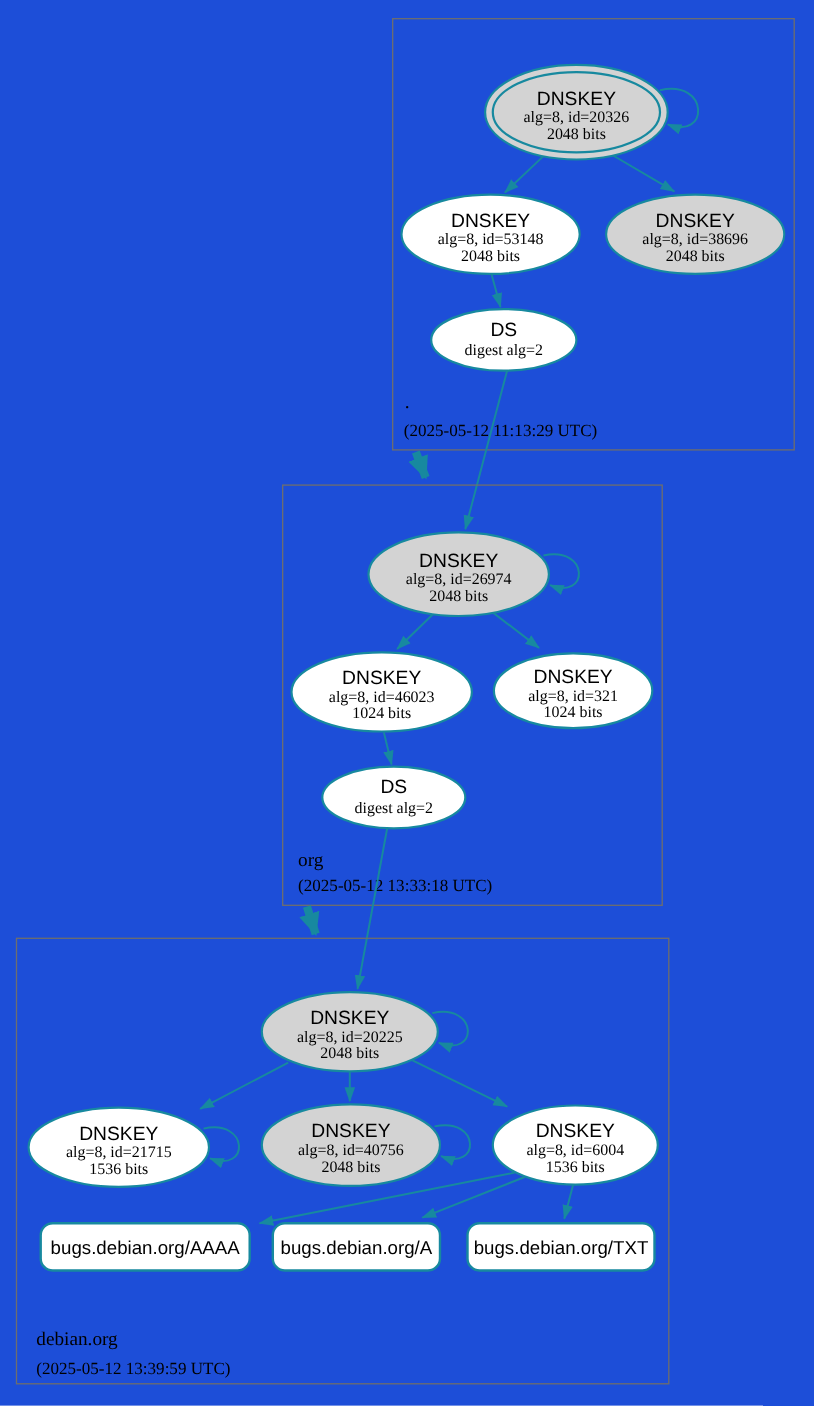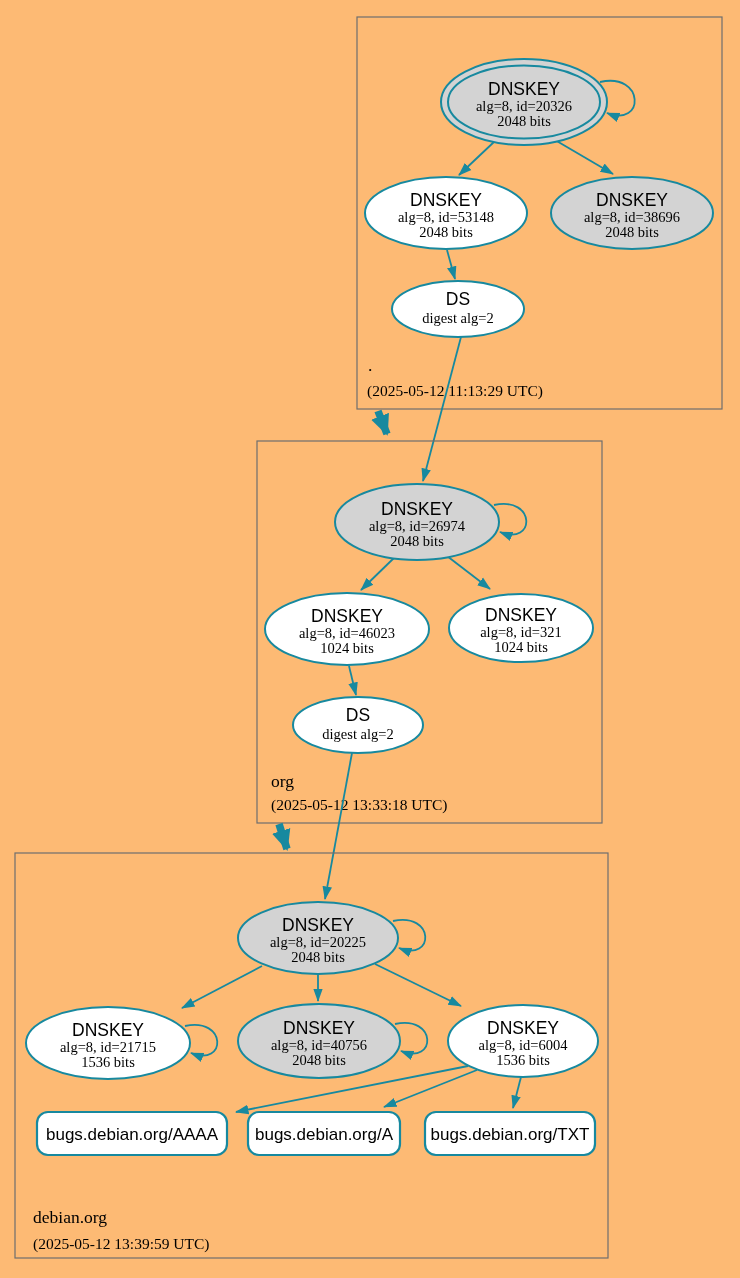--- a/index.html
+++ b/index.html
@@ -1,16 +1,16 @@
 <!DOCTYPE html>
 <html><head>
 <meta charset="utf-8">
 <style>
   html,body{margin:0;padding:0;background:#ffffff;}
-  .canvas{position:relative;width:740px;height:1278px;background:#fdba74;}
+  .canvas{position:relative;width:740px;height:1278px;background:#1d4ed8;}
   svg{display:block;}
   .zone-box{fill:none;stroke:#6e6e6e;stroke-width:1.2;}
   .edge{stroke:#17899f;stroke-width:1.8;fill:none;}
   .edge-fat{stroke:#17899f;stroke-width:7.5;fill:none;}
   .node-ellipse{stroke:#17899f;stroke-width:2;}
   .fill-gray{fill:#d3d3d3;}
   .fill-white{fill:#ffffff;}
   .fill-none{fill:none;}
   .record-box{fill:#ffffff;stroke:#17899f;stroke-width:2.2;}
   .node-title{font-family:"Liberation Sans",sans-serif;font-size:17.5px;fill:#000;text-anchor:middle;}

